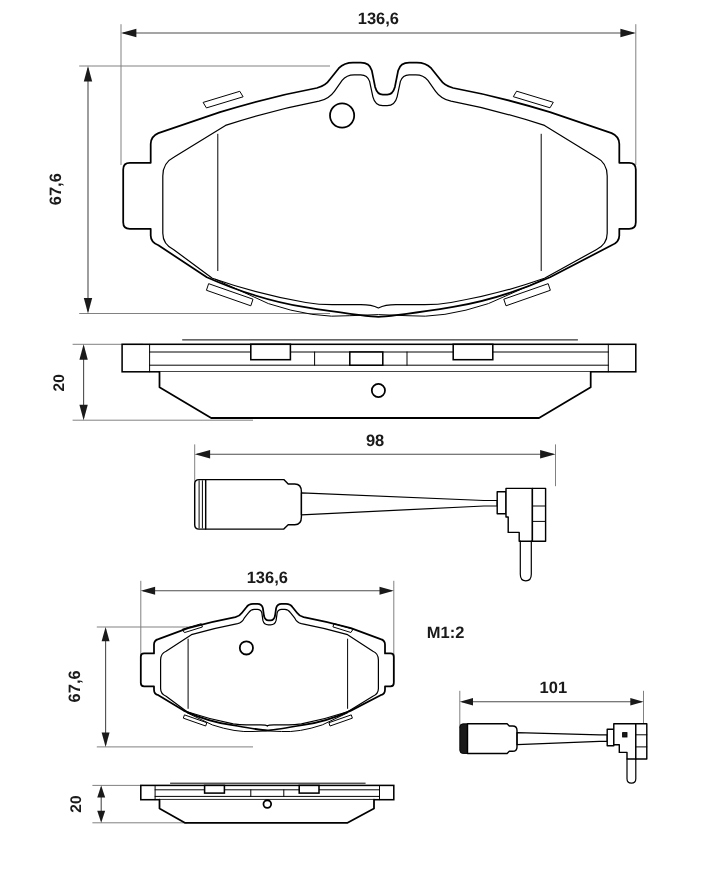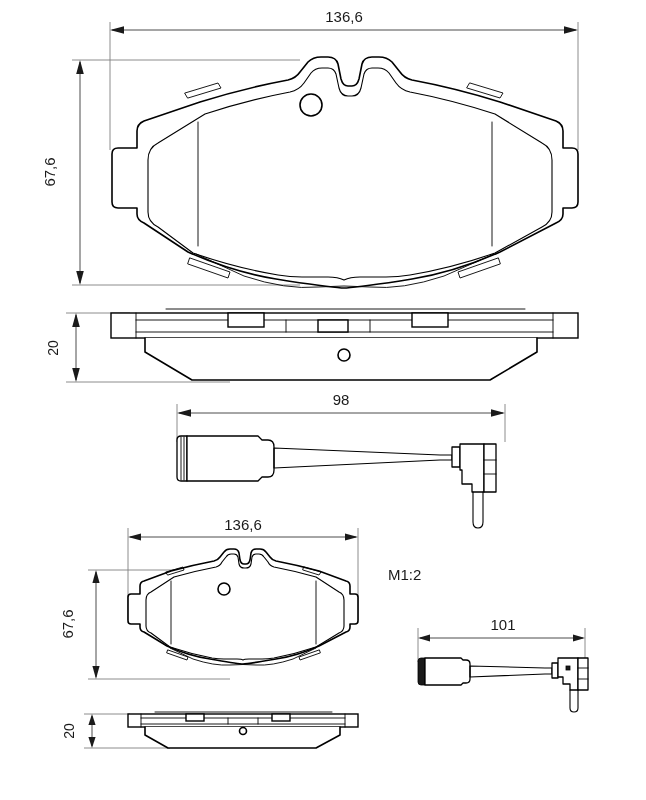--- a/index.html
+++ b/index.html
@@ -2,21 +2,21 @@
 <html><head>
 <meta charset="utf-8">
 <style>
   html,body{margin:0;padding:0;background:#ffffff;}
   body{
     width:646px;height:800px;
     font-family:"Liberation Sans", sans-serif;
     color:#1a1a1a;
     overflow:hidden;
   }
-  #stage{position:relative;width:646px;height:800px;background:#ffffff;}
+  #stage{position:relative;width:646px;height:800px;background:#ffffff;font-weight:bold;}
   svg{display:block;}
   .dimtext{
     font-family:"Liberation Sans", sans-serif;
     font-size:15px;
     fill:#1a1a1a;
     text-anchor:middle;
     dominant-baseline:alphabetic;
   }
   .dimtext.small{font-size:14px;}
   .scaletext{

